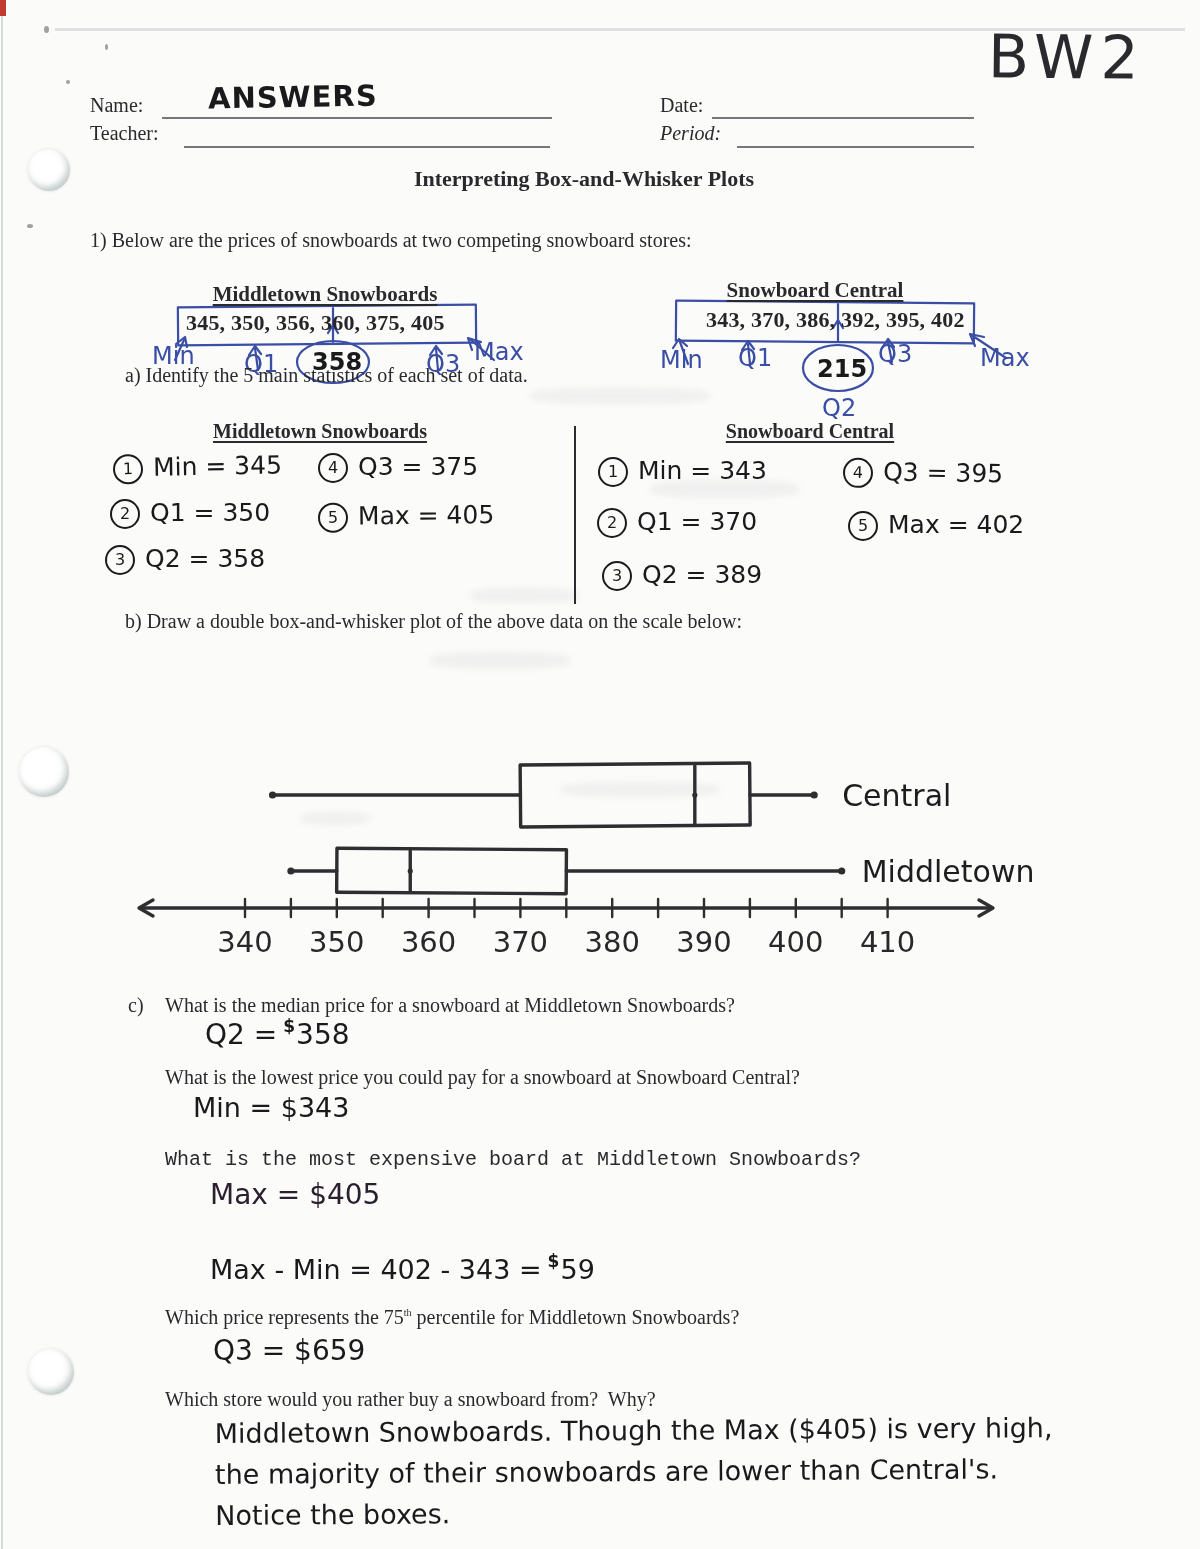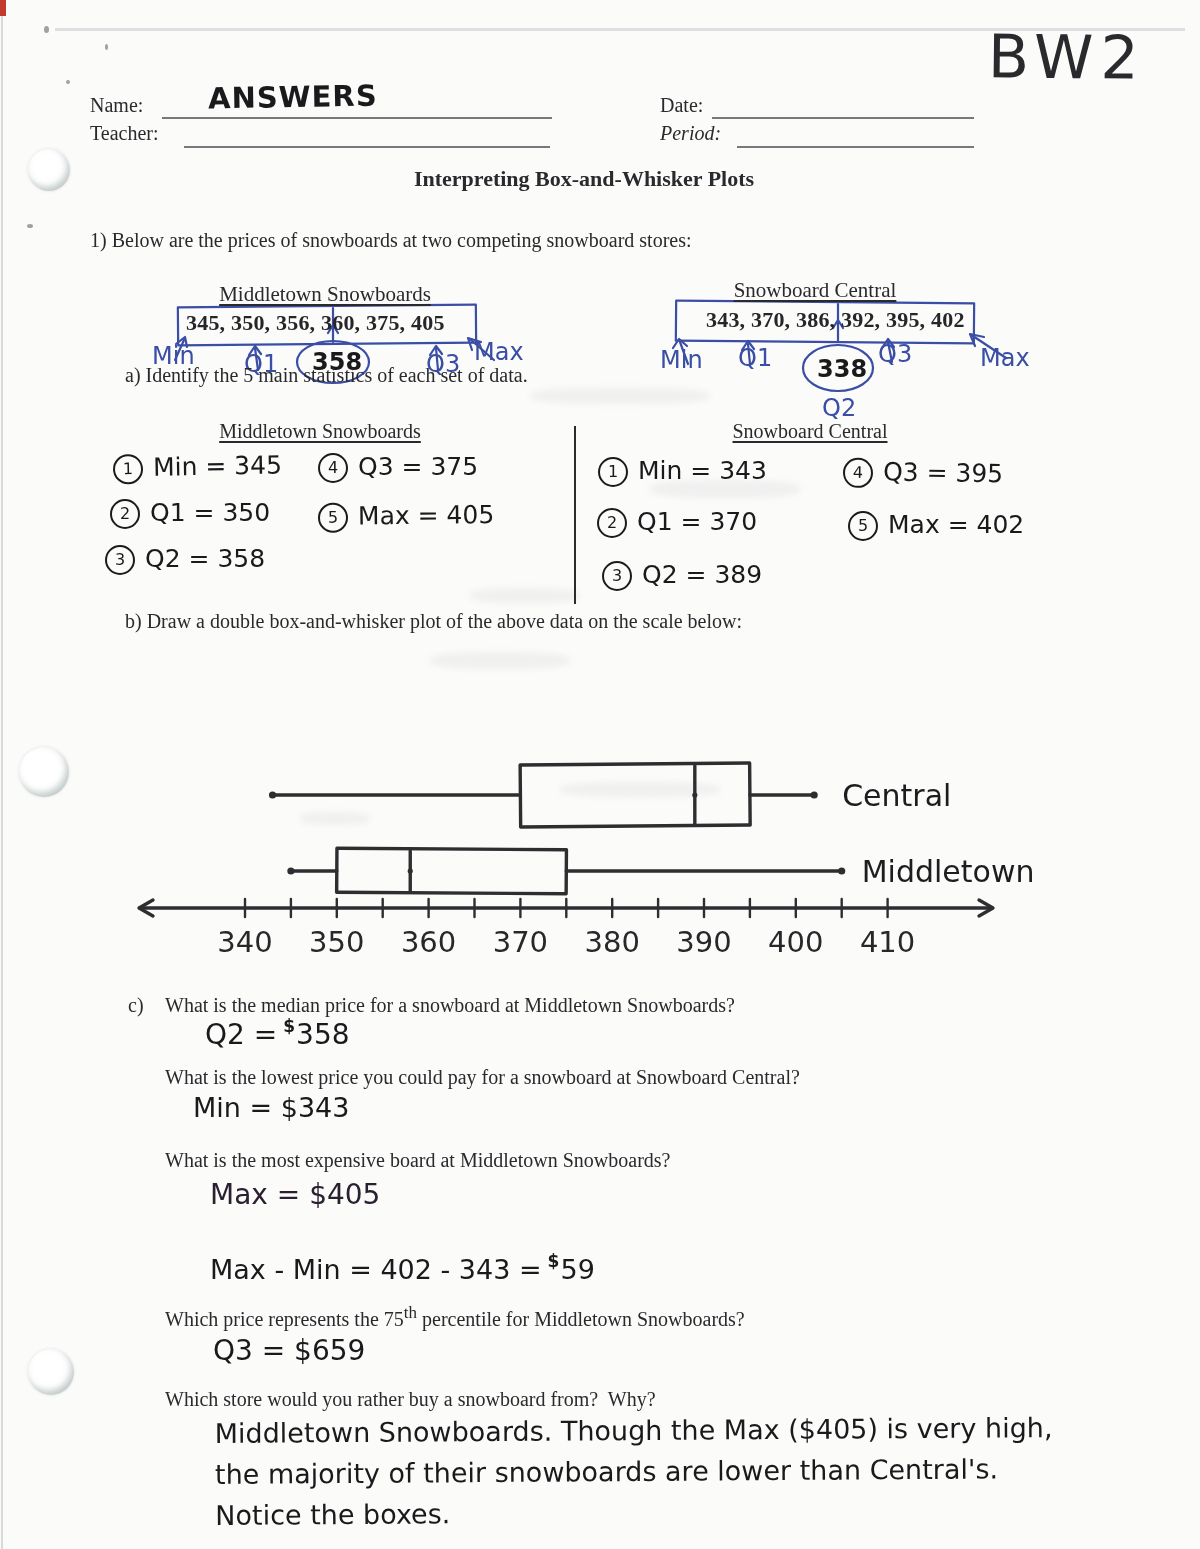--- a/index.html
+++ b/index.html
@@ -3,21 +3,21 @@
 <meta charset="utf-8">
 <style>
   html,body{margin:0;padding:0;}
   body{width:1200px;height:1549px;background:#f4f4f2;font-family:"Liberation Serif",serif;}
   .page{position:relative;width:1200px;height:1549px;background:#fbfbf9;overflow:hidden;}
   .abs{position:absolute;}
   
   .pr{font-family:"Liberation Serif",serif;color:#2a2a2e;}
   .q{font-size:20px;line-height:26px;}
   .bold{font-weight:bold;}
-  .uhead{font-weight:normal;text-decoration:underline;text-underline-offset:3px;}
+  .uhead{font-weight:bold;text-decoration:underline;text-underline-offset:3px;}
   
   .hw{font-family:"DejaVu Sans",sans-serif;color:#1a1a1d;}
   
   .bhw{font-family:"DejaVu Sans",sans-serif;color:#3a4ea6;}
   
   .uline{position:absolute;height:2px;background:#76787c;}
   .edge-line{position:absolute;left:1px;top:0;width:2px;height:100%;background:#d7dadb;}
   .red-corner{position:absolute;left:0;top:0;width:6px;height:16px;background:#c23b31;}
   .top-streak{position:absolute;left:55px;top:28px;width:1130px;height:3px;background:#9aa0a4;opacity:.30;}
   .hole{position:absolute;border-radius:50%;background:radial-gradient(circle at 42% 35%,#ffffff 55%,#f2f5f5 72%,#dde4e4 100%);box-shadow:inset -3px -4px 7px rgba(125,140,140,.40),0 0 3px rgba(140,150,150,.25);}
@@ -36,21 +36,21 @@
   .circ{display:inline-block;width:26px;height:26px;border:2px solid #1b1b1e;border-radius:50%;text-align:center;line-height:26px;font-size:16px;margin-right:10px;vertical-align:2px;}
   .divider{position:absolute;width:2px;background:#2b2b2e;}
   
   .k{stroke:#2e2e31;stroke-width:3.4;fill:none;stroke-linecap:round;stroke-linejoin:round;}
   .k2{stroke:#2e2e31;stroke-width:2.4;fill:none;stroke-linecap:round;}
   .axnum{font-family:"DejaVu Sans",sans-serif;font-size:29px;fill:#28282b;}
   .plotlab{font-family:"DejaVu Sans",sans-serif;font-size:30px;fill:#1d1d20;}
   
   .ans{position:absolute;white-space:nowrap;}
   .supd{font-size:17px;position:relative;top:-12px;margin:0 1px 0 6px;font-weight:bold;}
-  .qsup{font-size:17px;}
+  .qsup{font-size:10px;}
 </style>
 </head>
 <body>
 
 <div class="page">
 
   <div class="edge-line"></div>
   <div class="red-corner"></div>
   <div class="top-streak"></div>
   <div class="hole" style="left:28px;top:149px;width:42px;height:42px;"></div>
@@ -120,21 +120,21 @@
       <ellipse class="bl" cx="178" cy="90" rx="35" ry="23"></ellipse>
       <line class="bl" x1="232" y1="84" x2="228" y2="64"></line>
         <polyline class="bl" points="222,70 228,61 234,69"></polyline>
       <line class="bl" x1="346" y1="80" x2="313" y2="58"></line>
         <polyline class="bl" points="315,68 310,56 324,59"></polyline>
     </svg>
     <div class="ds-title pr uhead" style="left:45px;width:220px;">Snowboard Central</div>
     <div class="ds-values" style="left:22px;top:29px;margin-left:24px;">343, 370, 386, 392, 395, 402</div>
     <span class="lab bhw" style="left:0px;top:68px;">Min</span>
     <span class="lab bhw" style="left:78px;top:66px;">Q1</span>
-    <span class="medval hw" style="left:157px;top:77px;">338</span>
+    <span class="medval hw" style="left:157px;top:77px;">215</span>
     <span class="lab bhw" style="left:162px;top:116px;">Q2</span>
     <span class="lab bhw" style="left:218px;top:62px;">Q3</span>
     <span class="lab bhw" style="left:320px;top:66px;">Max</span>
   </div>
 
   <div class="abs pr q" style="left:125px;top:362px;">a)   Identify the 5 main statistics of each set of data.</div>
 
   <div class="abs pr uhead" style="left:200px;top:420px;width:240px;text-align:center;font-size:20px;">Middletown Snowboards</div>
   <div class="abs pr uhead" style="left:710px;top:420px;width:200px;text-align:center;font-size:20px;">Snowboard Central</div>
   <div class="divider" style="left:574px;top:426px;height:178px;"></div>
@@ -210,21 +210,21 @@
 
   <div class="abs pr q" style="left:128px;top:992px;">c)</div>
   <div class="abs pr q" style="left:165px;top:992px;">What is the median price for a snowboard at Middletown Snowboards?</div>
   <div class="ans hw" style="left:205px;top:1018px;font-size:28px;">
     <span>Q2 =</span><span class="supd">$</span><span>358</span>
   </div>
 
   <div class="abs pr q" style="left:165px;top:1064px;">What is the lowest price you could pay for a snowboard at Snowboard Central?</div>
   <div class="ans hw" style="left:193px;top:1092px;font-size:27px;">Min = $343</div>
 
-  <div class="abs pr q" style="left:165px;top:1147px;">What is the most expensive board at Middletown Snowboards?</div>
+  <div class="abs pr q" style="left:165px;top:1147px;font-family:Liberation Mono, monospace;">What is the most expensive board at Middletown Snowboards?</div>
   <div class="ans hw" style="left:210px;top:1178px;font-size:28px;color:#2b2030;">Max = $405</div>
 
   <div class="ans hw" style="left:210px;top:1254px;font-size:27px;">
     <span>Max - Min =  402 - 343 =</span><span class="supd">$</span><span>59</span>
   </div>
 
   <div class="abs pr q" style="left:165px;top:1300px;">
     <span>Which price represents the 75</span><sup class="qsup">th</sup><span> percentile for Middletown Snowboards?</span>
   </div>
   <div class="ans hw" style="left:213px;top:1334px;font-size:28px;">Q3 = $659</div>

